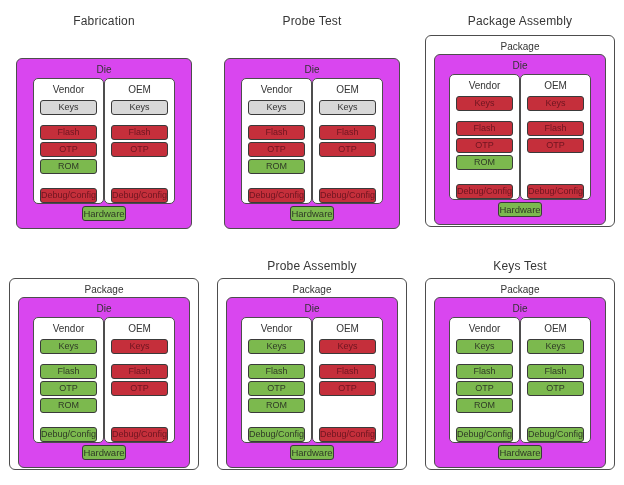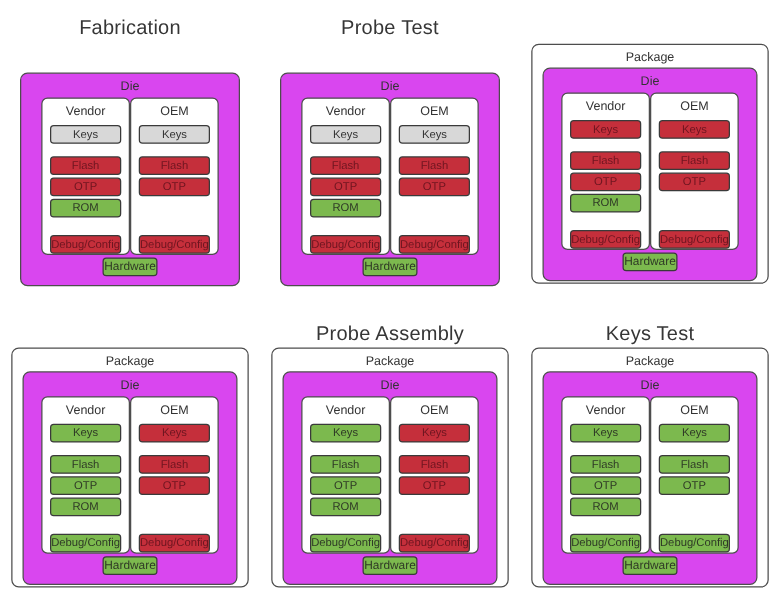--- a/index.html
+++ b/index.html
@@ -6,21 +6,21 @@
   .canvas {
     width:624px; height:485px; background:#ffffff; position:relative;
     font-family:"Liberation Sans", sans-serif; color:#333; overflow:hidden;
   }
   .row { display:flex; }
   .row-top { height:243px; }
   .row-bottom { height:242px; }
   .cell { width:208px; height:100%; position:relative; }
   .stage-title {
     position:absolute; top:14px; left:0; right:0; text-align:center;
-    font-size:16px; color:#363636; letter-spacing:0.2px;
+    font-size:12px; color:#363636; letter-spacing:0.2px;
   }
   .row-bottom .stage-title { top:16px; }
 
   .outer {
     position:absolute; top:35px; left:50%; transform:translateX(-50%);
     width:190px; height:192px; background:#fff;
     border:1px solid #4d4d4d; border-radius:6px;
     display:flex; flex-direction:column; box-sizing:border-box;
   }
   .outer-label { padding:5px 0 2px; text-align:center; font-size:10px; color:#333; }
@@ -119,20 +119,21 @@
             <div class="block rom" style="visibility: hidden;">ROM</div>
             <div class="block debug c-red" style="background: rgb(197, 47, 59);">Debug/Config</div>
           </div>
         </div>
         <div class="hardware c-green" style="background: rgb(124, 185, 78);">Hardware</div>
       </div>
     </div>
   </div>
 
   <div class="cell">
+    <div class="stage-title">Package Assembly</div>
     <div class="outer">
       <div class="outer-label">Package</div>
       <div class="die">
         <div class="die-label">Die</div>
         <div class="columns">
           <div class="col">
             <div class="col-label">Vendor</div>
             <div class="block keys c-red" style="background: rgb(197, 47, 59);">Keys</div>
             <div class="block flash c-red" style="background: rgb(197, 47, 59);">Flash</div>
             <div class="block otp c-red" style="background: rgb(197, 47, 59);">OTP</div>

